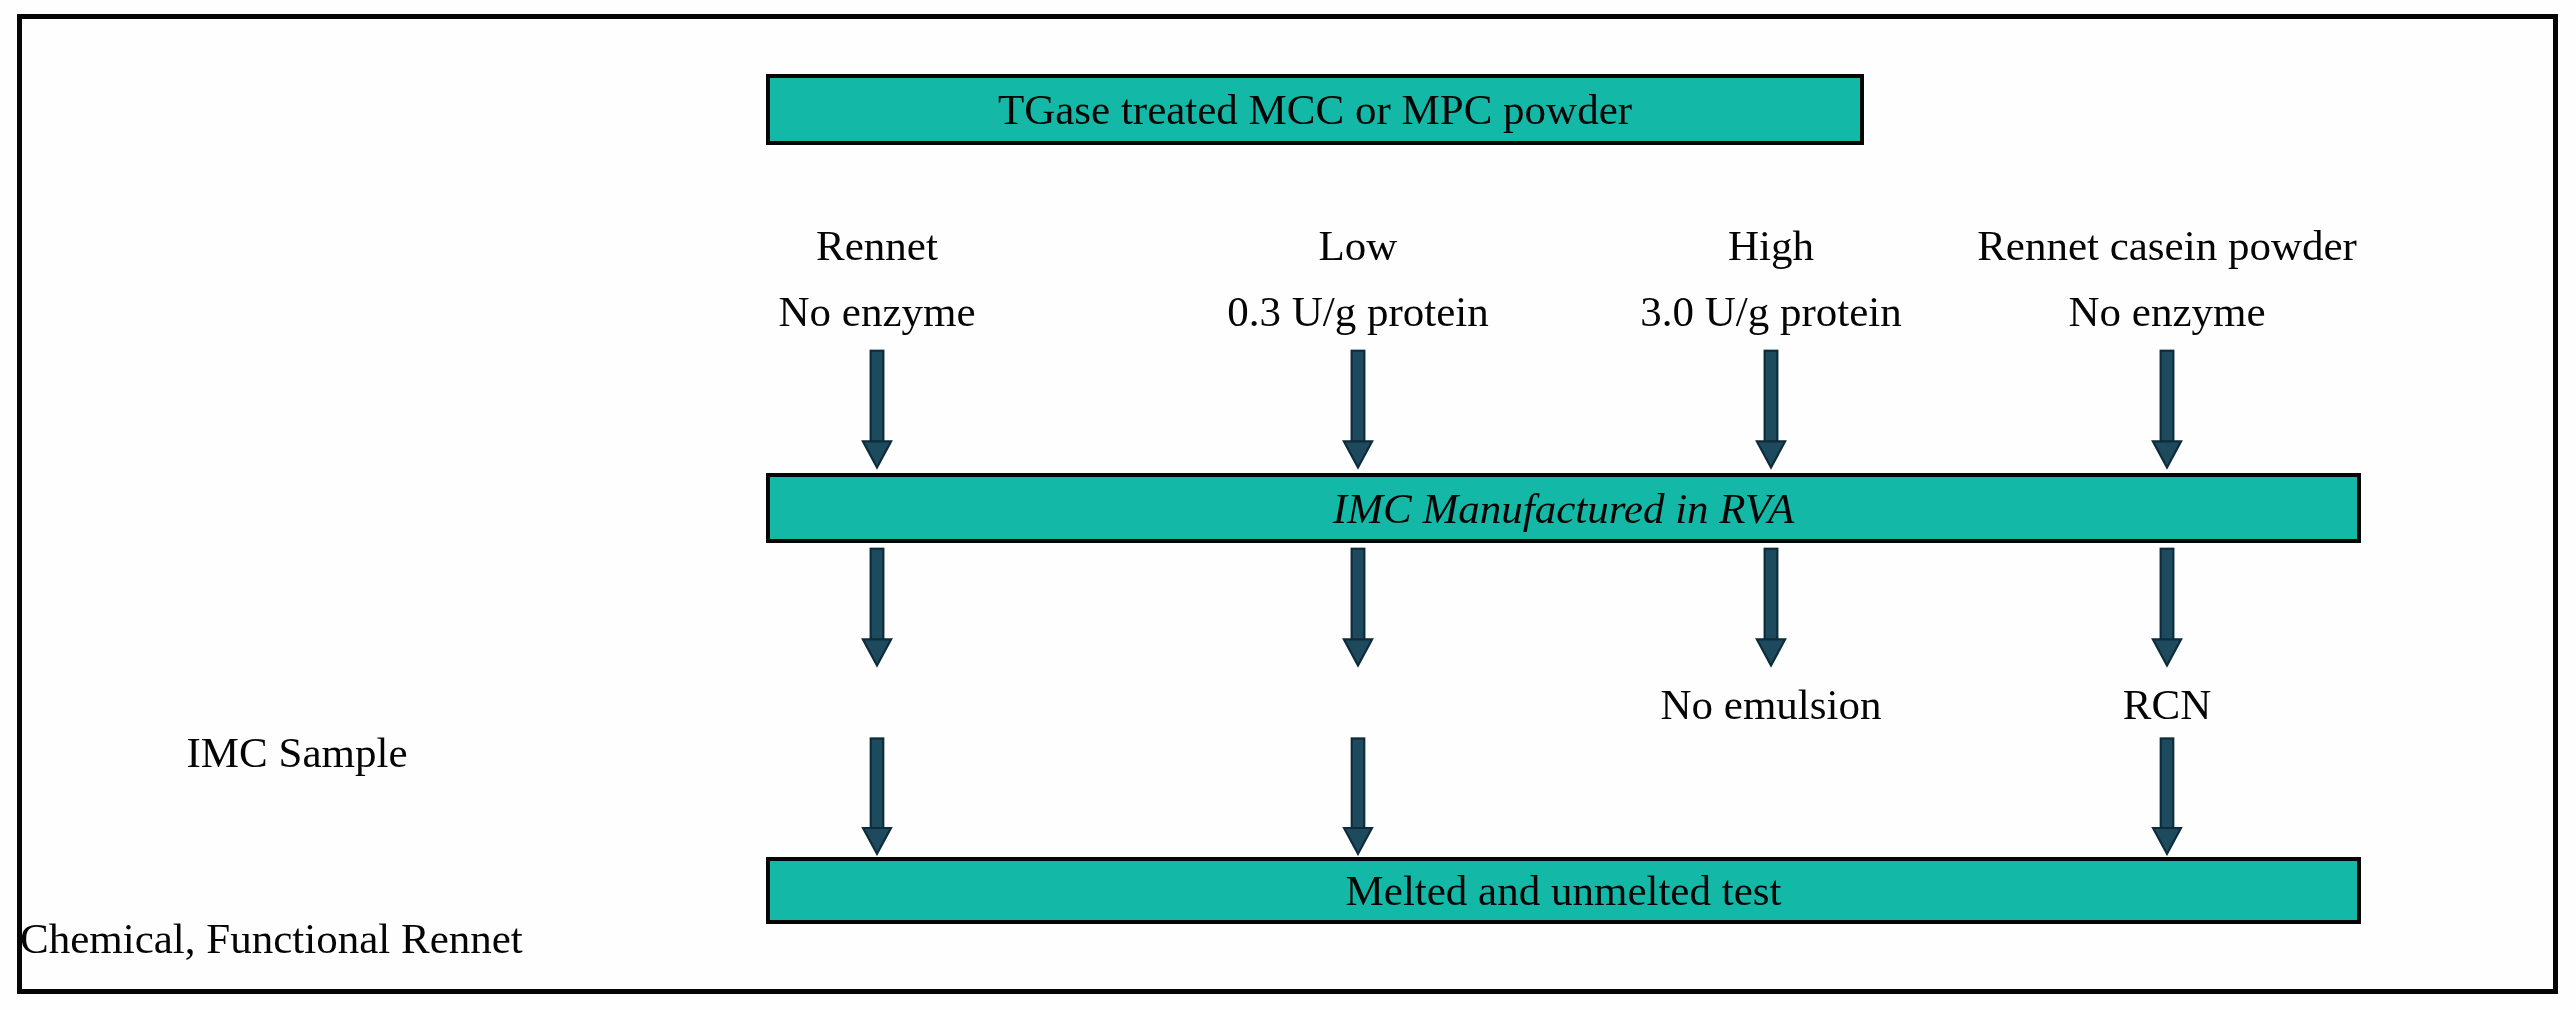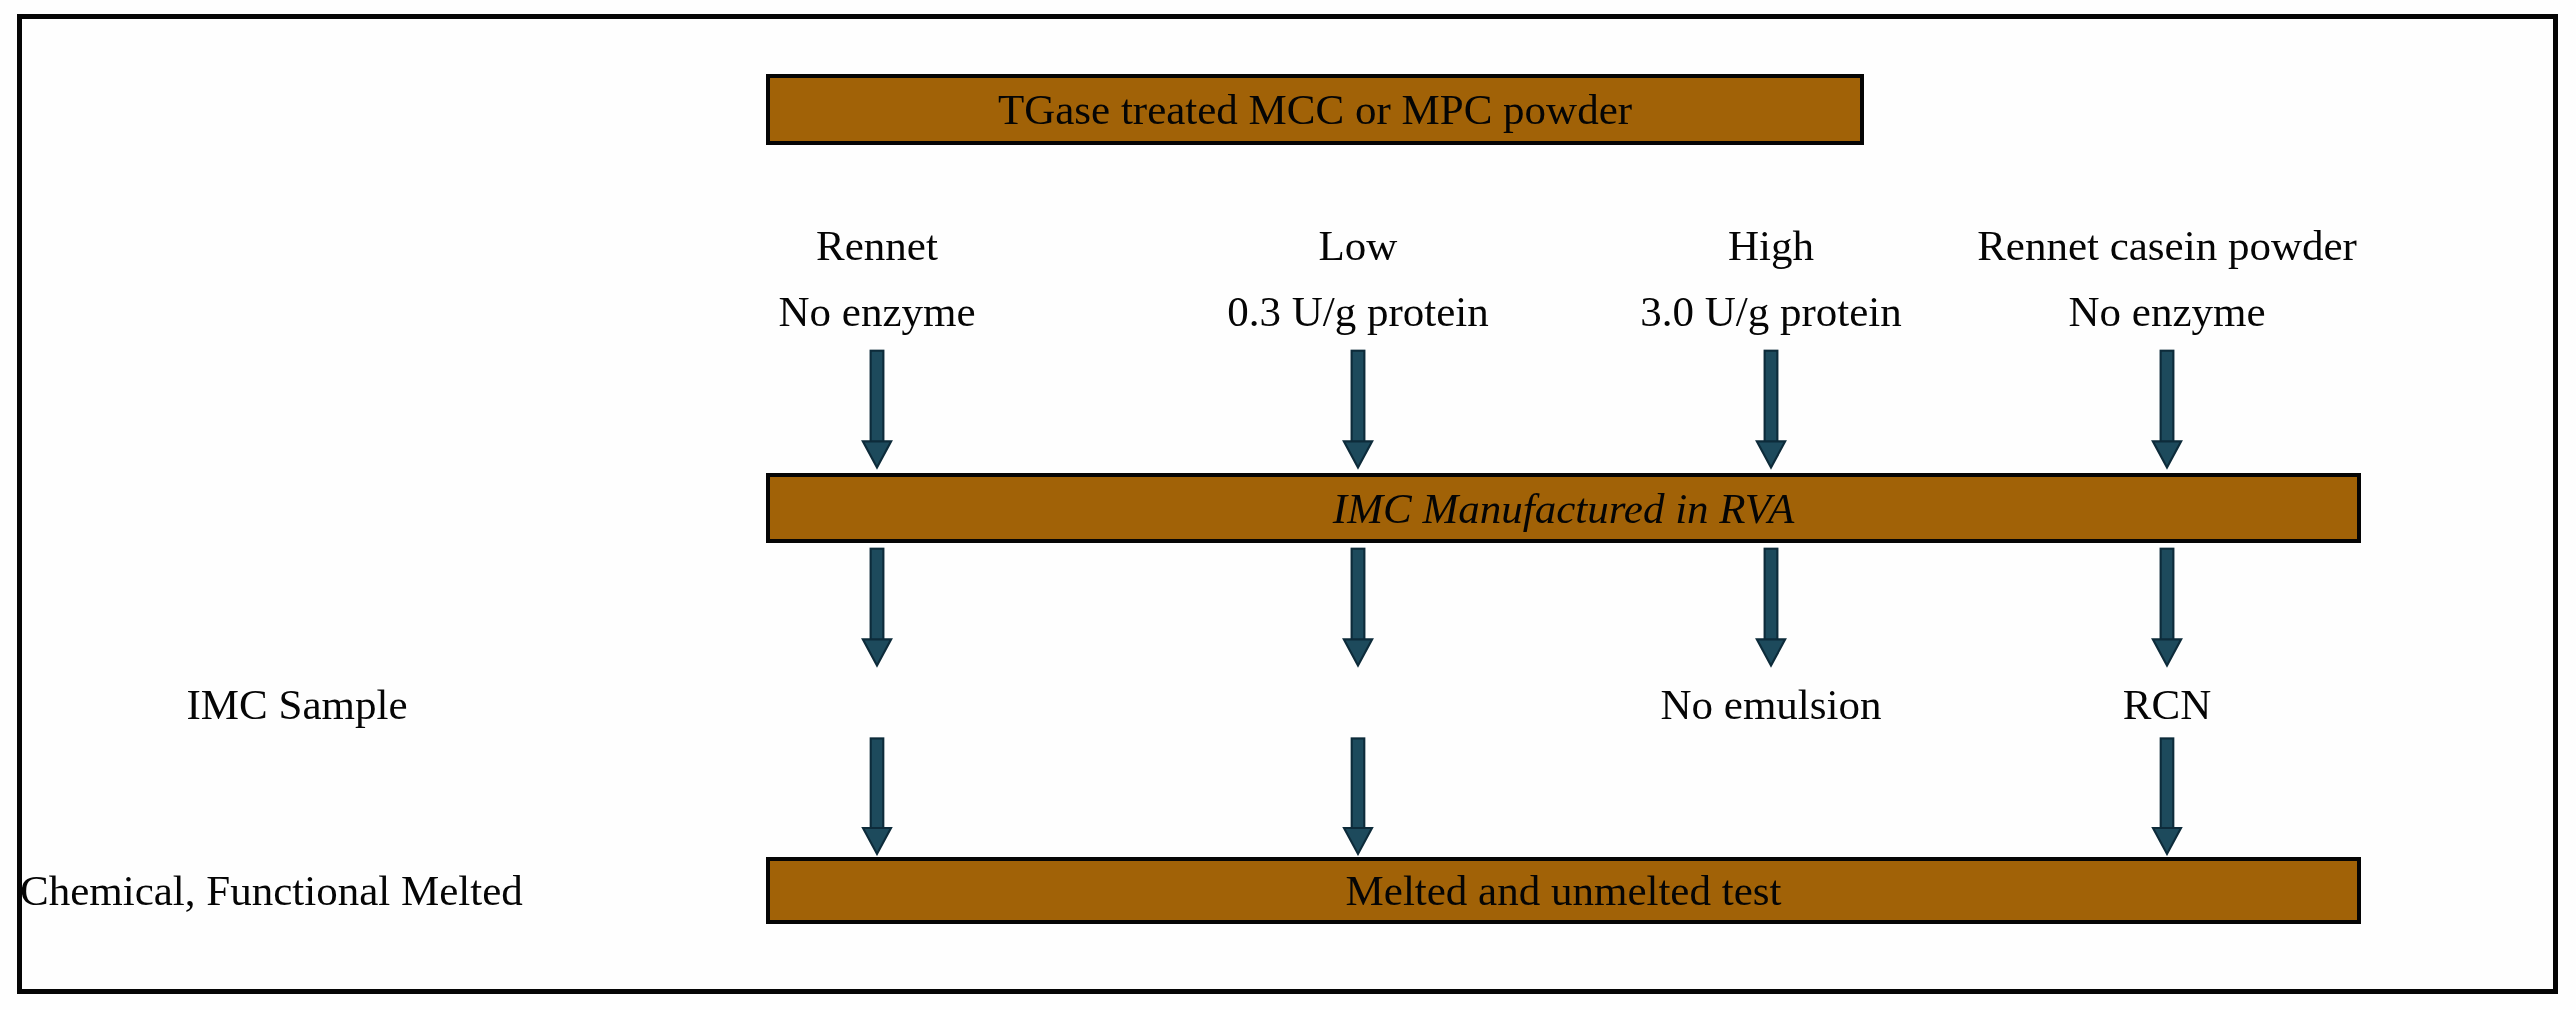--- a/index.html
+++ b/index.html
@@ -23,21 +23,21 @@
     width: 2541px;
     height: 980px;
     border: 5.7px solid #050505;
     box-sizing: border-box;
     background: transparent;
   }
   .box {
     position: absolute;
     border: 4.3px solid #050505;
     box-sizing: border-box;
-    background: #a16207;
+    background: #14b8a6;
     display: flex;
     align-items: center;
     justify-content: center;
     font-size: 43px;
     line-height: 1;
     text-align: right;
   }
   .top-box    { left: 766px; top: 74px;  width: 1098px; height: 71px; }
   .middle-box { left: 766px; top: 473px;  width: 1595px; height: 70px; font-style: italic;  }
   .bottom-box { left: 766px; top: 857px; width: 1595px; height: 67px;  }
@@ -60,20 +60,21 @@
     font-size: 43px;
     line-height: 50px;
     white-space: nowrap;
     text-align: center;
   }
   .row-label {
     position: absolute;
     font-size: 43px;
     line-height: 50px;
     white-space: nowrap;
+    margin-top: 48px;
   }
   .row-label.imc-sample {
     top: 680px;
     left: 297px;
     transform: translateX(-50%);
   }
   .row-label.testing {
     top: 866px;
     left: 20px;
   }
@@ -174,19 +175,19 @@
   <svg class="arrow r3 c1" viewBox="0 0 48 170">
       <use href="#down-arrow"></use>
     </svg>
   <svg class="arrow r3 c2" viewBox="0 0 48 170">
       <use href="#down-arrow"></use>
     </svg>
   <svg class="arrow r3 c4" viewBox="0 0 48 170">
       <use href="#down-arrow"></use>
     </svg>
 
-  <div class="row-label testing">Chemical, Functional Melted</div>
+  <div class="row-label testing">Chemical, Functional Rennet</div>
   <div class="box bottom-box">
     <span>Melted and unmelted test</span>
   </div>
 
 </div>
 
 
 </body></html>

